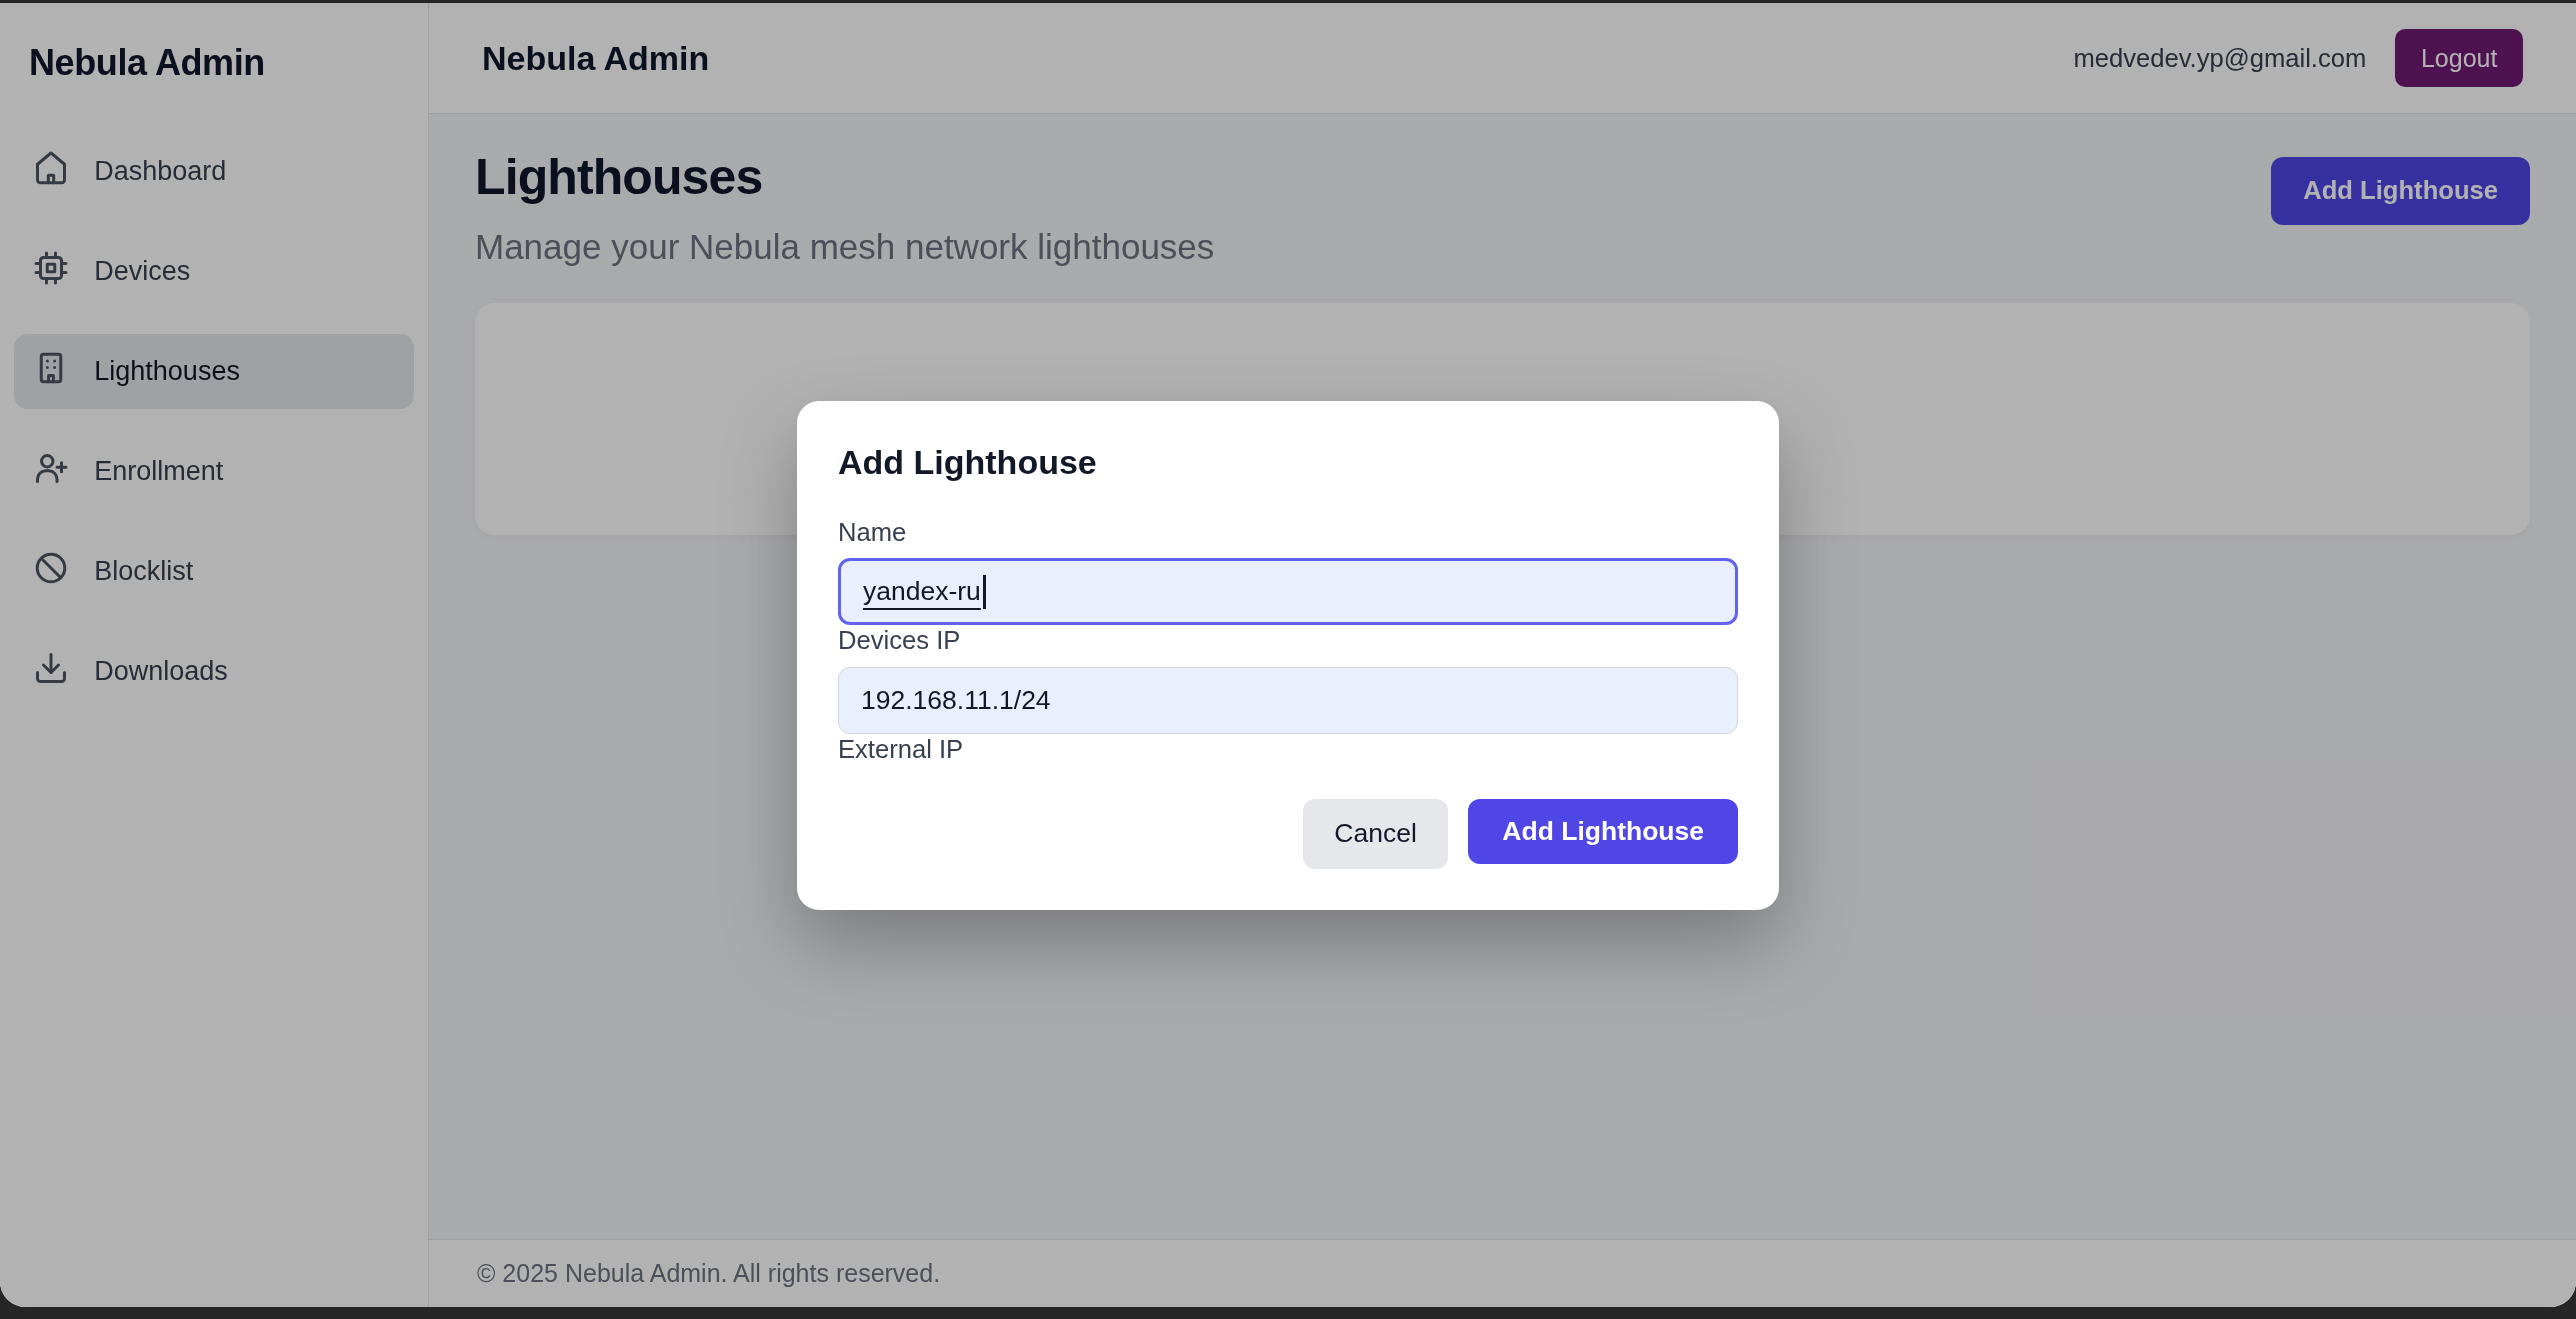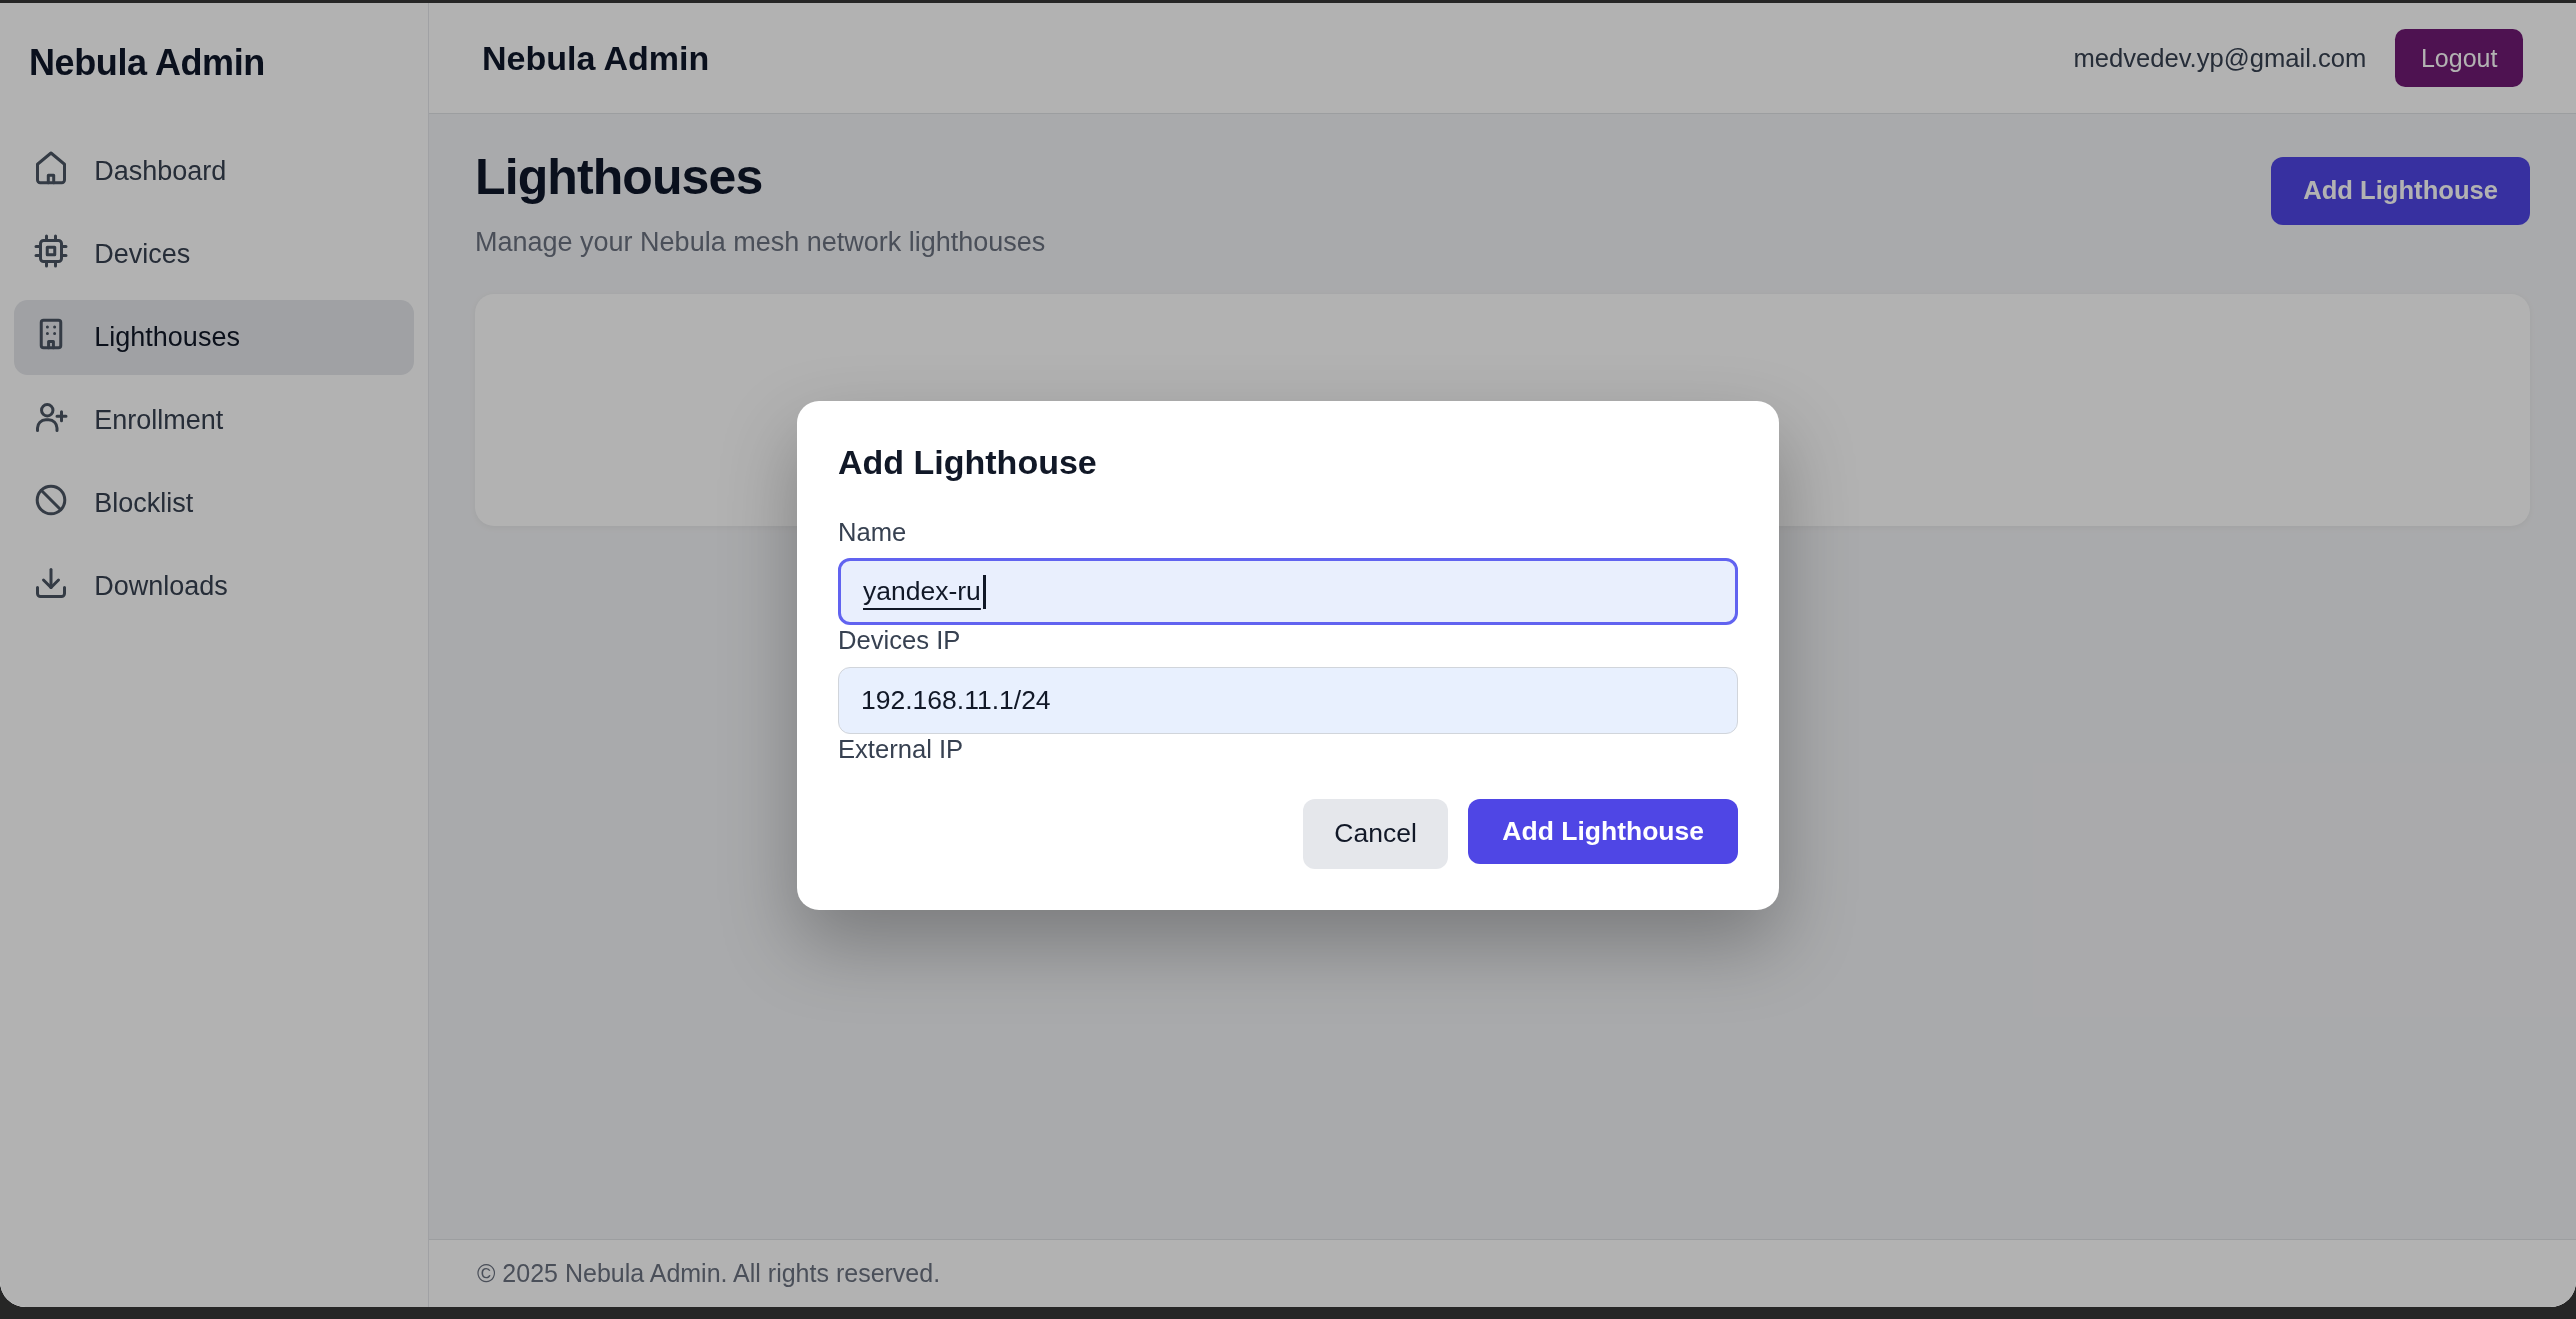--- a/index.html
+++ b/index.html
@@ -24,21 +24,21 @@
     width:429px; flex-shrink:0;
     background:#ffffff;
     border-right:1.7px solid #e5e7eb;
     padding-top:39px;
   }
   .brand {
     font-size:36px; font-weight:800; color:#0f172a;
     letter-spacing:-0.4px;
     padding:0 29px; margin-bottom:50px;
   }
-  .nav { padding:0 13.7px; display:flex; flex-direction:column; gap:8px; }
+  .nav { padding:0 13.7px; display:flex; flex-direction:column; gap:25px; }
   .nav-item {
     display:flex; align-items:center; gap:25.6px;
     padding:16px 19px; border-radius:13.7px;
     font-size:27px; color:#374151; cursor:pointer;
   }
   .nav-item.active { background:#e5e7eb; color:#111827; }
   .nav-item svg { width:36px; height:36px; color:#4b5563; flex-shrink:0; }
   
   .main-col { flex:1; display:flex; flex-direction:column; min-width:0; }
   .topbar {
@@ -54,21 +54,21 @@
   .btn-logout {
     background:#701a75; color:#ffffff;
     font-size:25px; padding:14.5px 25.6px; border-radius:10.2px;
   }
   .content { flex:1; padding:34px 46px 0; }
   .page-head { display:flex; justify-content:space-between; align-items:flex-start; margin-bottom:36px; }
   .page-title {
     margin:0 0 20.5px; font-size:50px; font-weight:800;
     color:#0f172a; letter-spacing:-0.9px;
   }
-  .page-subtitle { font-size:27px; color:#6b7280; }
+  .page-subtitle { font-size:35px; color:#6b7280; }
   .btn-add-top {
     background:#4f46e5; color:#ffffff;
     font-size:25.6px; font-weight:600;
     padding:19.6px 32px; border-radius:12px; margin-top:8.5px;
   }
   .empty-card {
     height:232px; background:#ffffff; border-radius:19px;
     box-shadow:0 1.7px 6.8px rgba(0,0,0,0.05);
   }
   .footer {

